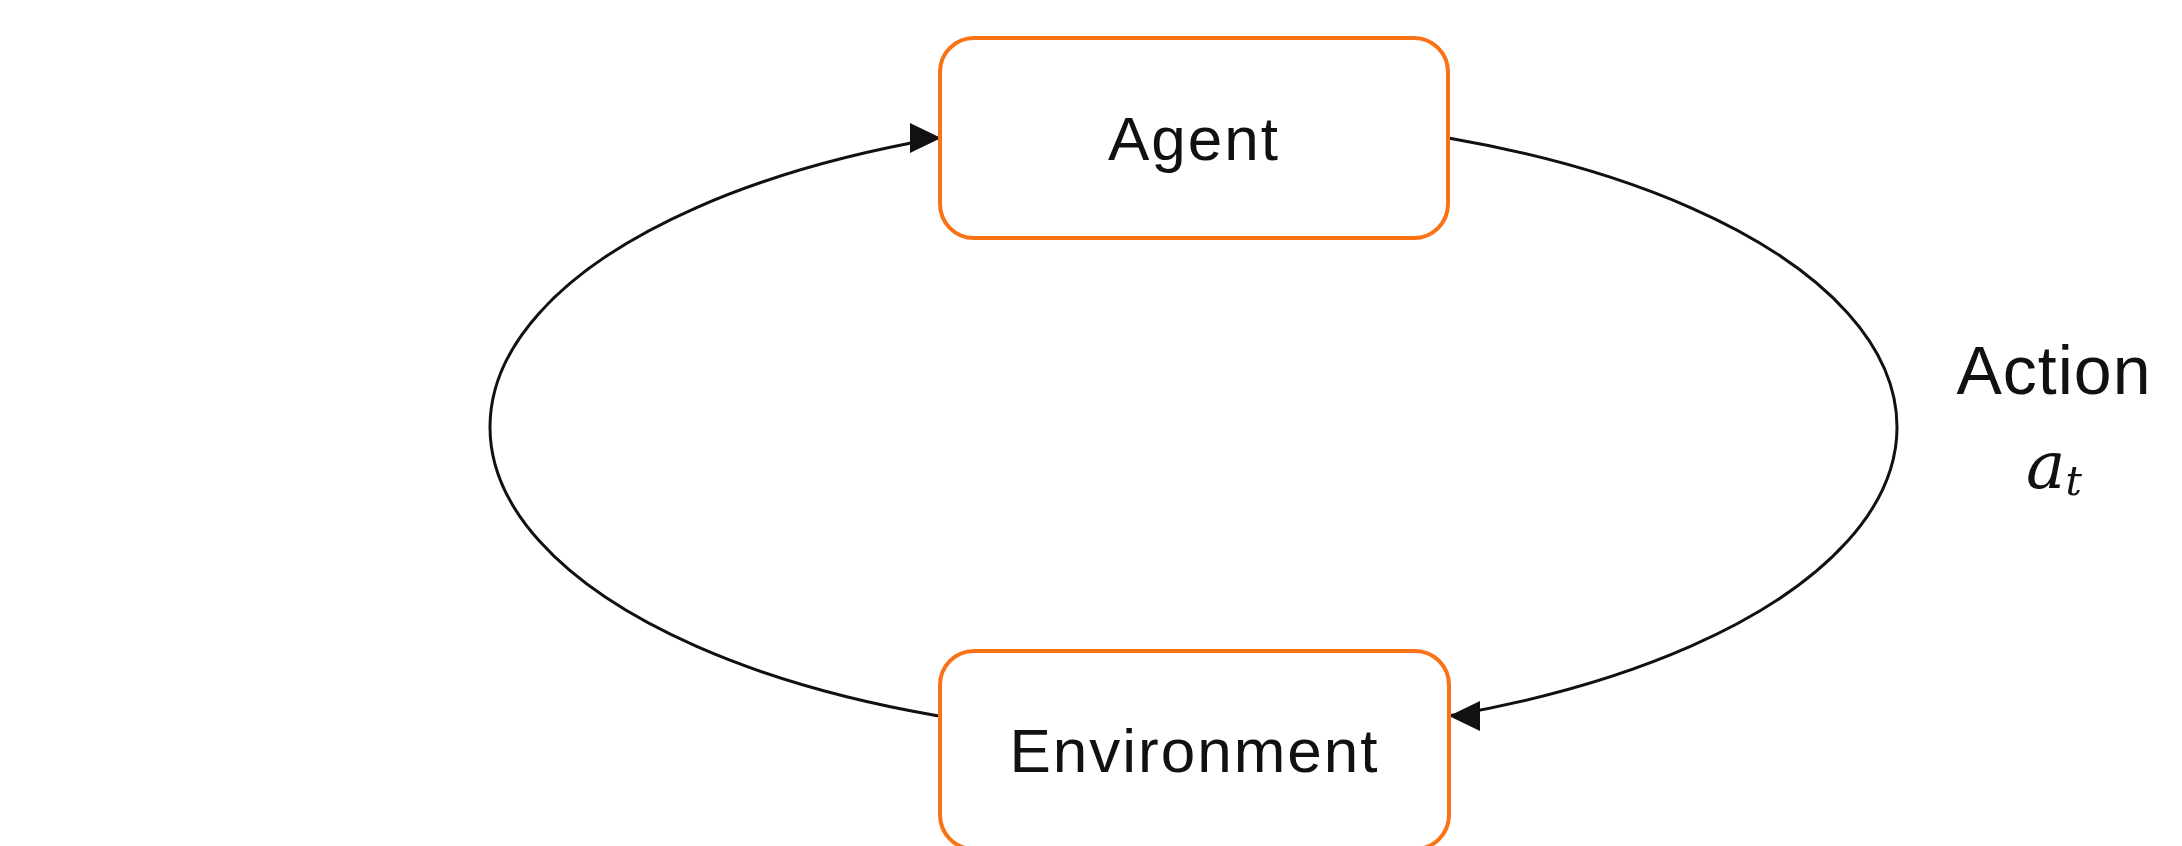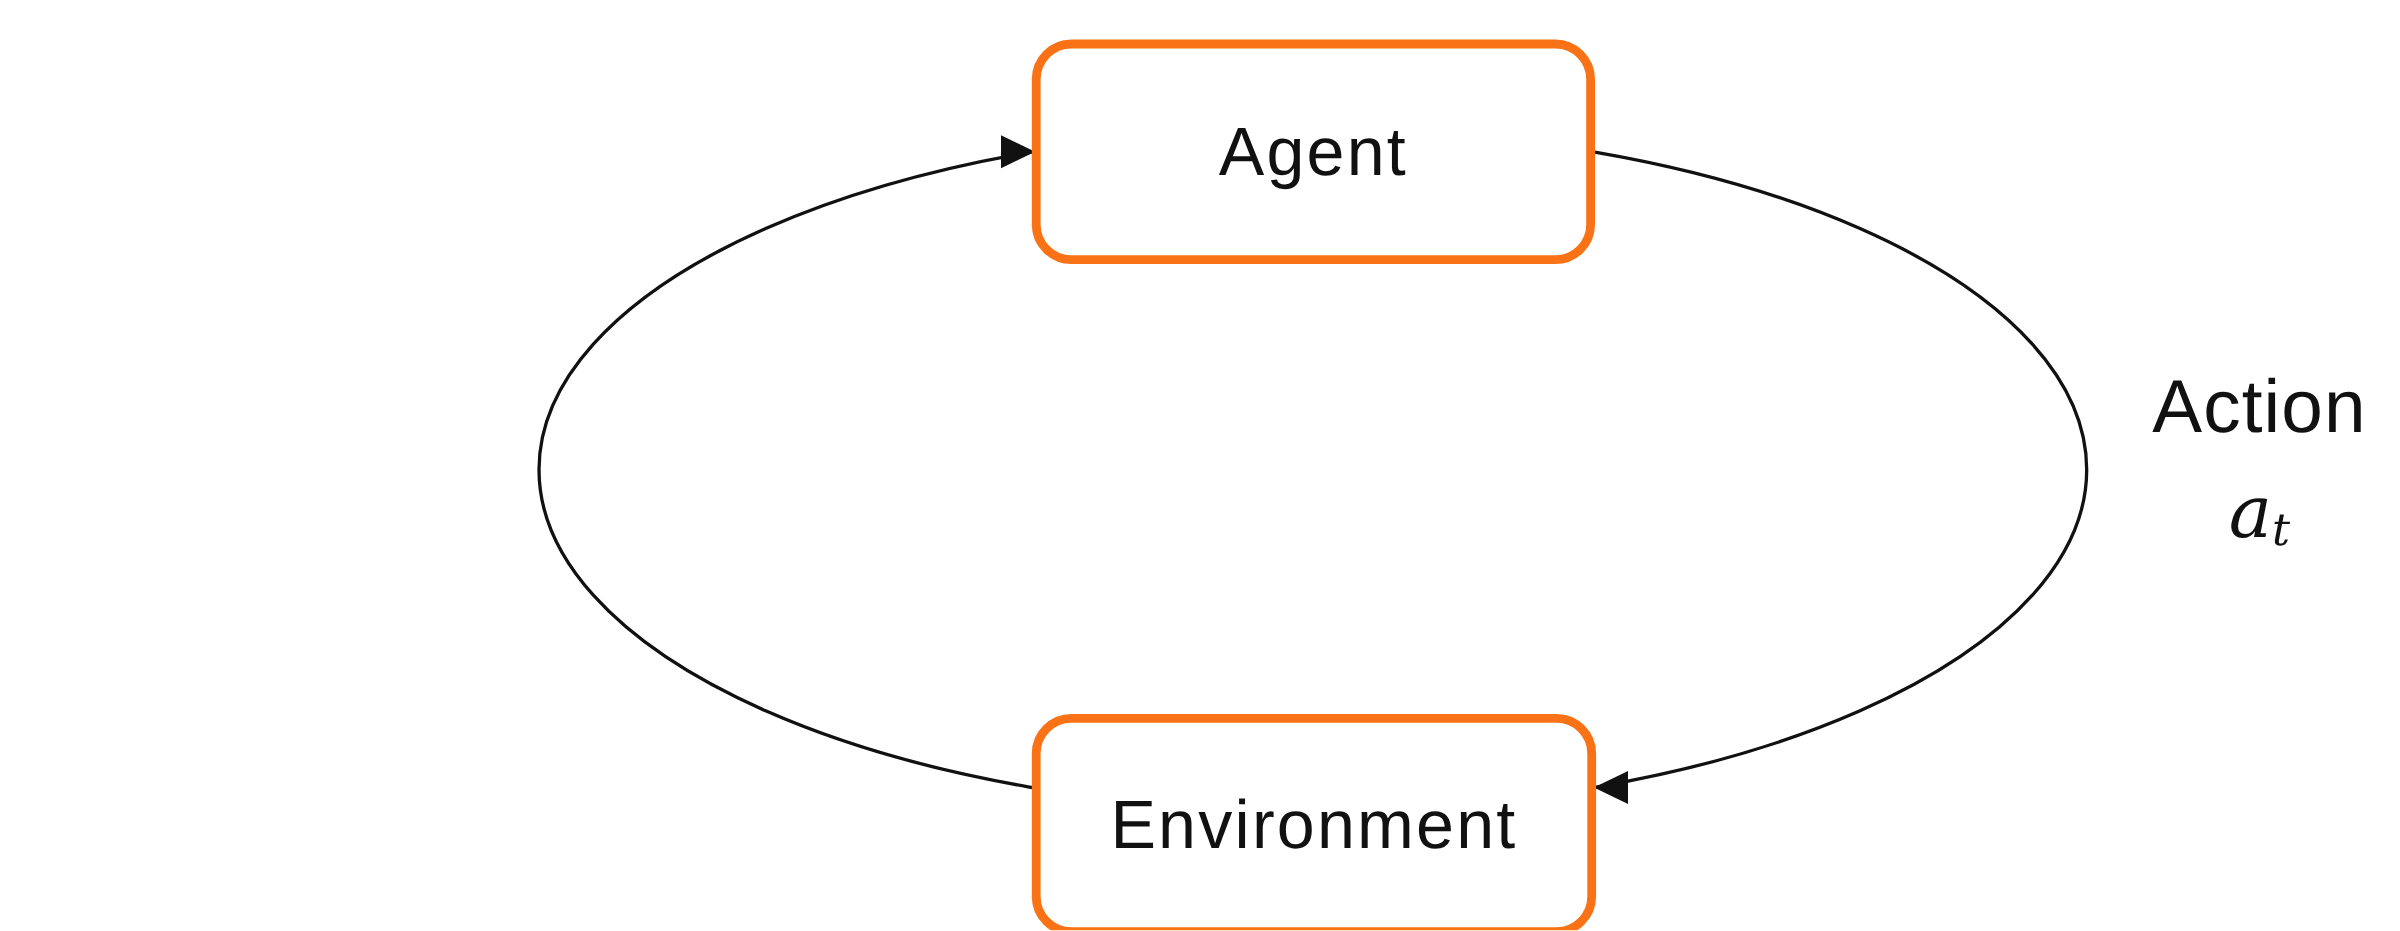--- a/index.html
+++ b/index.html
@@ -20,21 +20,21 @@
     left: 0;
     top: 0;
     width: 2182px;
     height: 846px;
     z-index: 1;
   }
   .node {
     position: absolute;
     box-sizing: border-box;
     background: #ffffff;
-    border: 8px solid #f97316;
+    border: 4px solid #f97316;
     border-radius: 36px;
     display: flex;
     align-items: center;
     justify-content: center;
     z-index: 2;
   }
   .node-agent {
     left: 938px;
     top: 36px;
     width: 512px;

